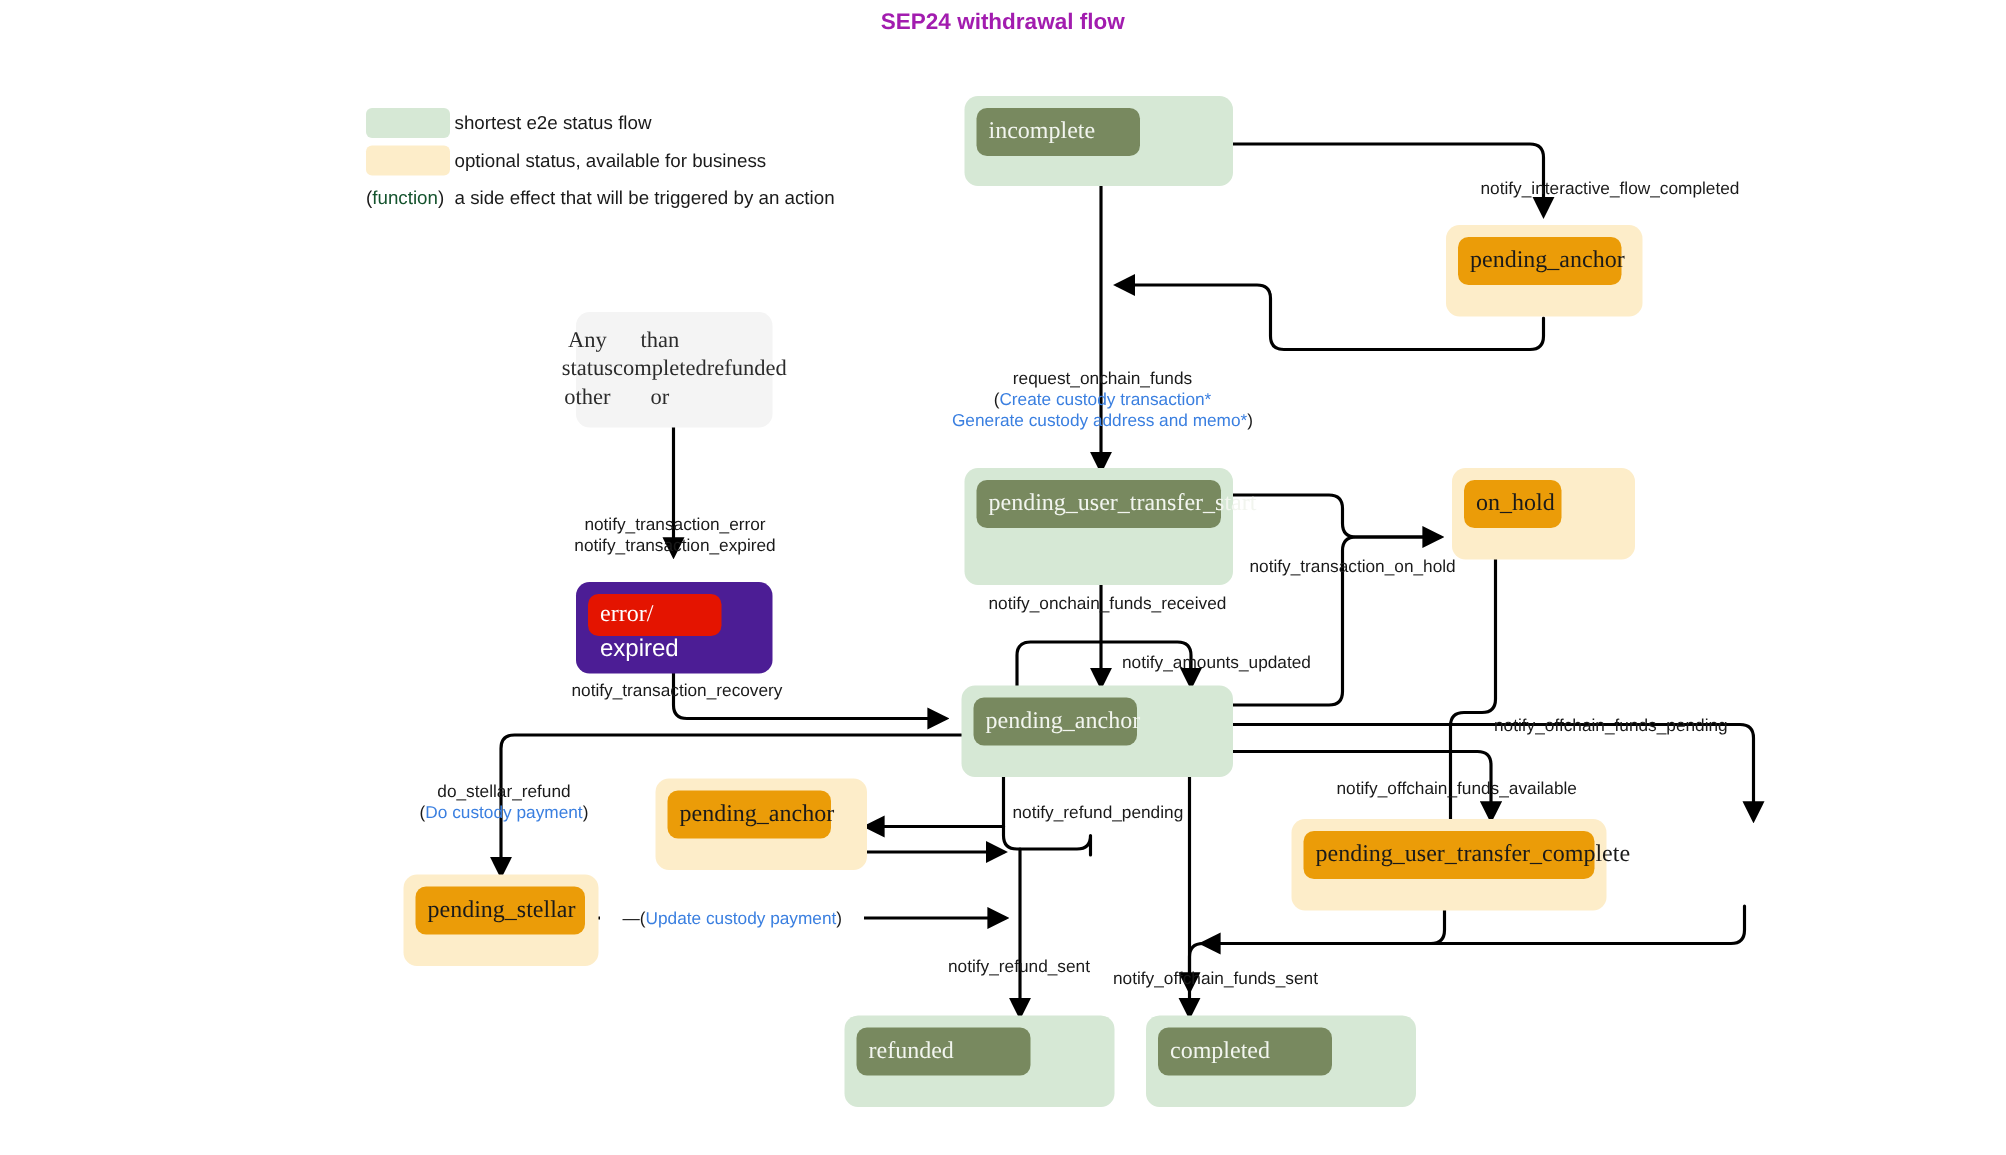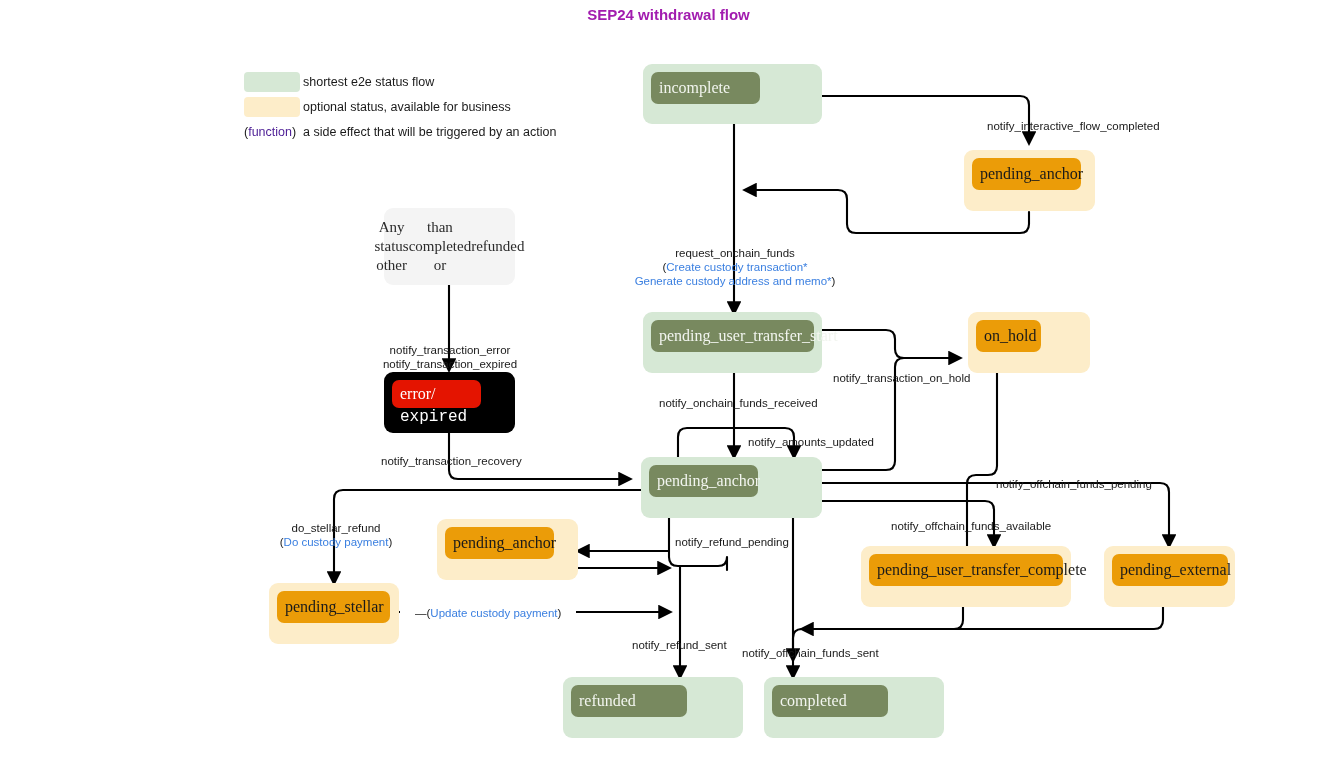--- a/index.html
+++ b/index.html
@@ -20,45 +20,45 @@
   
   .legend-swatch{position:absolute;width:56px;height:20px;border-radius:4px;}
   .legend-text{
     position:absolute;font-size:12.5px;color:#1a1a1a;
     font-family:"Liberation Sans", sans-serif;white-space:nowrap;
   }
   .legend-fn{
     position:absolute;font-size:12.5px;white-space:nowrap;
     font-family:"Liberation Sans", sans-serif;color:#1a1a1a;
   }
-  .fnblue{color:#4c1d95;}
+  .fnblue{color:#14532d;}
 
   
   .node{position:absolute;border-radius:9px;box-sizing:border-box;}
   .node .inner{
     position:absolute;left:8px;top:8px;border-radius:7px;
     display:flex;align-items:center;padding:0 8px;box-sizing:border-box;
     font-family:"Liberation Serif", serif;font-size:16px;
     white-space:nowrap;overflow:visible;
   }
   .green{background:#d6e8d5;}
   .green .inner{background:#78895f;color:#f2f5ef;}
   .orange{background:#fdedc9;}
   .orange .inner{background:#eb9c08;color:#1a1a1a;}
-  .red{background:#000000;}
+  .red{background:#4c1d95;margin-top:16px;}
   .red .inner{background:#e41400;color:#ffffff;}
 
   .ghost{
     position:absolute;background:#f4f4f4;border-radius:9px;
     display:flex;align-items:center;justify-content:center;text-align:center;
     font-family:"Liberation Serif", serif;font-size:15px;color:#2b2b2b;
     line-height:1.25;box-sizing:border-box;padding:4px 6px;
   }
   .err-second{
-    position:absolute;font-family:Liberation Mono, monospace;font-size:16px;
+    position:absolute;font-family:Liberation Sans, sans-serif;font-size:16px;
     color:#ffffff;white-space:nowrap;
   }
 
   
   .elabel{
     position:absolute;font-size:11.5px;color:#1a1a1a;
     font-family:"Liberation Sans", sans-serif;white-space:nowrap;
     line-height:1.22;
   }
   .elabel.ctr{transform:translateX(-50%);}
@@ -142,21 +142,21 @@
   <div class="node orange" style="left:964px;top:150px;width:131px;height:61px;">
     <div class="inner" style="width:109px;height:32px;">pending_anchor</div>
   </div>
 
   <div class="ghost" style="left:384px;top:208px;width:131px;height:77px;">
     <span>Any status other</span>
     <span>than completed or</span>
     <span>refunded</span>
   </div>
 
-  <div class="node green" style="left:643px;top:312px;width:179px;height:61px;">
+  <div class="node green" style="left:643px;top:312px;width:179px;height:78px;">
     <div class="inner" style="width:163px;height:32px;">pending_user_transfer_start</div>
   </div>
 
   <div class="node orange" style="left:968px;top:312px;width:122px;height:61px;">
     <div class="inner" style="width:65px;height:32px;">on_hold</div>
   </div>
 
   <div class="node red" style="left:384px;top:372px;width:131px;height:61px;">
     <div class="inner" style="width:89px;height:28px;">error/</div>
     <div class="err-second" style="left:16px;top:36px;">expired</div>
@@ -171,23 +171,20 @@
   </div>
 
   <div class="node orange" style="left:269px;top:583px;width:130px;height:61px;padding-left:22px;">
     <div class="inner" style="width:113px;height:32px;">pending_stellar</div>
   </div>
 
   <div class="node orange" style="left:861px;top:546px;width:210px;height:61px;">
     <div class="inner" style="width:194px;height:32px;">pending_user_transfer_complete</div>
   </div>
 
-  <div class="node orange" style="left:1104px;top:546px;width:131px;height:61px;">
-    <div class="inner" style="width:116px;height:32px;">pending_external</div>
-  </div>
 
   <div class="node green" style="left:563px;top:677px;width:180px;height:61px;">
     <div class="inner" style="width:116px;height:32px;">refunded</div>
   </div>
 
   <div class="node green" style="left:764px;top:677px;width:180px;height:61px;">
     <div class="inner" style="width:116px;height:32px;">completed</div>
   </div>
 
   <div class="elabel" style="left:946px;top:119px;margin-left:41px;">notify_interactive_flow_completed</div>

